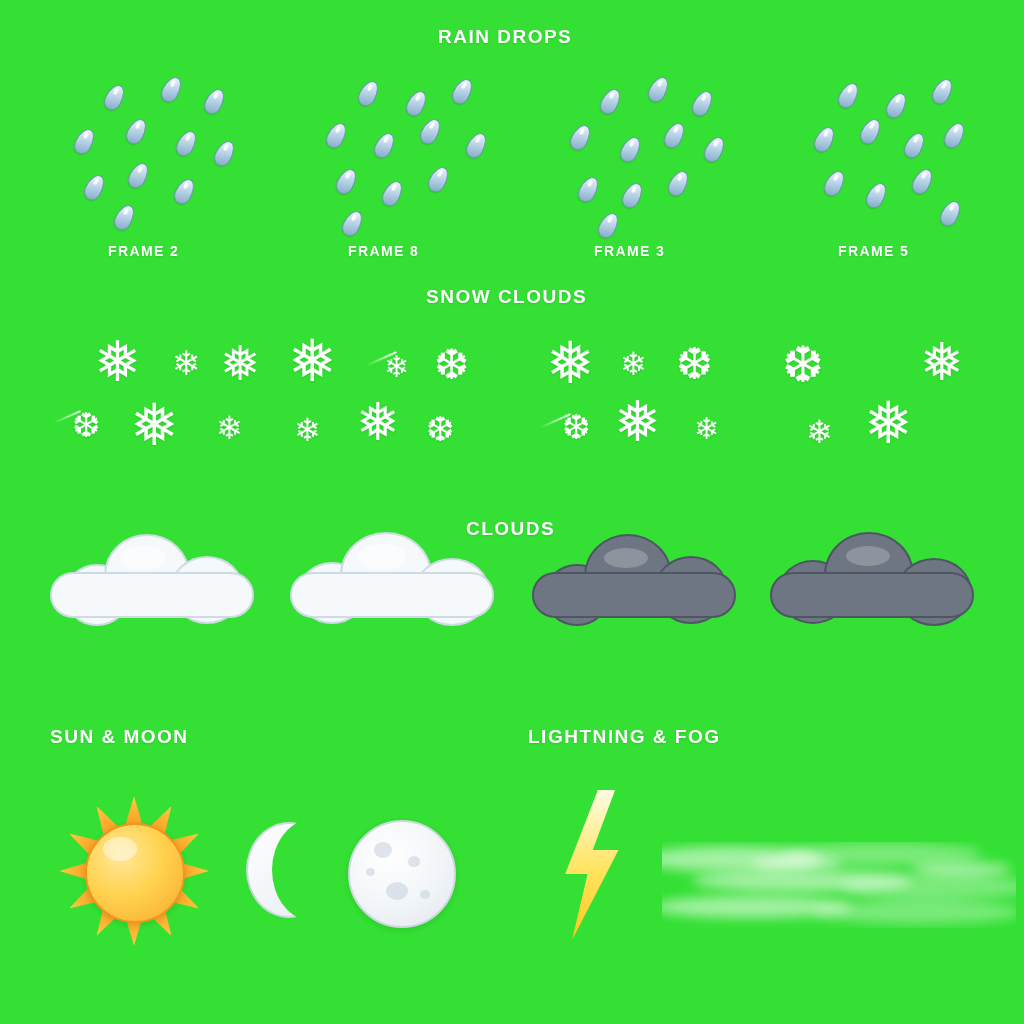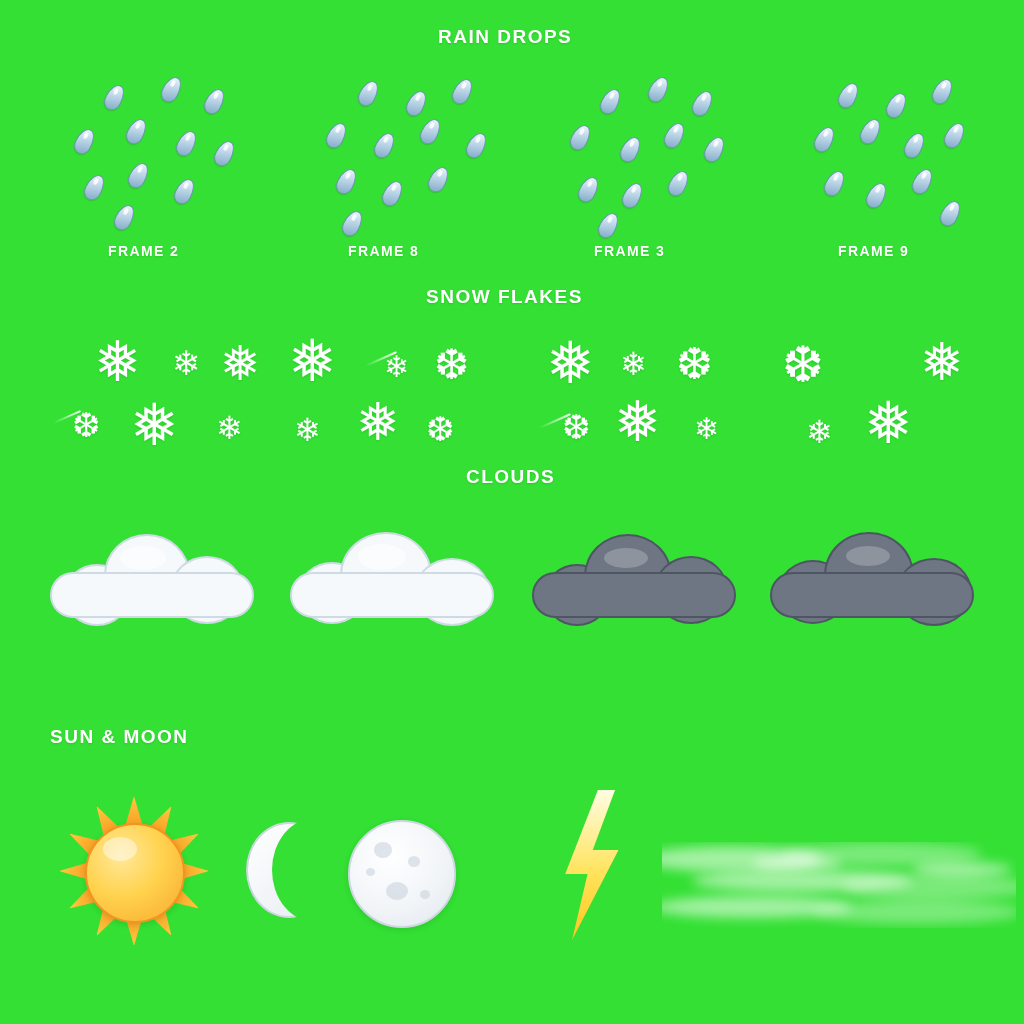--- a/index.html
+++ b/index.html
@@ -281,23 +281,23 @@
     <div class="drop" style="left:124px; top:8px;"></div>
     <div class="drop" style="left:6px; top:56px;"></div>
     <div class="drop" style="left:52px; top:48px;"></div>
     <div class="drop" style="left:96px; top:62px;"></div>
     <div class="drop" style="left:136px; top:52px;"></div>
     <div class="drop" style="left:16px; top:100px;"></div>
     <div class="drop" style="left:58px; top:112px;"></div>
     <div class="drop" style="left:104px; top:98px;"></div>
     <div class="drop" style="left:132px; top:130px;"></div>
   </div>
-  <div class="frame-label" style="left:838px; top:243px;">FRAME 9</div>
-
-  <div class="section-title" style="left:426px; top:286px;">SNOW FLAKES</div>
+  <div class="frame-label" style="left:838px; top:243px;">FRAME 5</div>
+
+  <div class="section-title" style="left:426px; top:286px;">SNOW CLOUDS</div>
 
   <div class="snow-cell" style="left:44px; top:320px; width:220px; height:140px;">
     <div class="flake" style="left:50px; top:14px; font-size:56px;">❅</div>
     <div class="flake" style="left:128px; top:26px; font-size:34px;">❄</div>
     <div class="flake" style="left:176px; top:20px; font-size:48px;">❅</div>
     <div class="streak" style="left:8px; top:96px; width:30px;"></div>
     <div class="flake" style="left:28px; top:88px; font-size:34px;">❆</div>
     <div class="flake" style="left:86px; top:76px; font-size:58px;">❅</div>
     <div class="flake" style="left:172px; top:92px; font-size:32px;">❄</div>
   </div>
@@ -322,21 +322,21 @@
     <div class="flake" style="left:166px; top:94px; font-size:30px;">❄</div>
   </div>
 
   <div class="snow-cell" style="left:770px; top:320px; width:230px; height:140px;">
     <div class="flake" style="left:12px; top:20px; font-size:50px;">❆</div>
     <div class="flake" style="left:150px; top:16px; font-size:52px;">❅</div>
     <div class="flake" style="left:36px; top:96px; font-size:32px;">❄</div>
     <div class="flake" style="left:94px; top:74px; font-size:58px;">❅</div>
   </div>
 
-  <div class="section-title" style="left:466px; top:466px;">CLOUDS</div>
+  <div class="section-title" style="left:466px; top:518px;">CLOUDS</div>
 
   <div class="cloud light" style="left:48px; top:528px;">
     <div class="lump" style="left:16px; top:36px; width:62px; height:58px;"></div>
     <div class="lump" style="left:56px; top:6px; width:82px; height:78px;"></div>
     <div class="lump" style="left:122px; top:28px; width:70px; height:64px;"></div>
     <div class="base"></div>
     <div class="shine" style="left:72px; top:18px; width:46px; height:24px;"></div>
   </div>
 
   <div class="cloud light" style="left:288px; top:528px;">
@@ -387,20 +387,21 @@
   </div>
 
   <div class="fullmoon" style="left:348px; top:820px;">
     <div class="crater" style="left:24px; top:20px; width:18px; height:16px;"></div>
     <div class="crater" style="left:58px; top:34px; width:12px; height:11px;"></div>
     <div class="crater" style="left:36px; top:60px; width:22px; height:18px;"></div>
     <div class="crater" style="left:70px; top:68px; width:10px; height:9px;"></div>
     <div class="crater" style="left:16px; top:46px; width:9px; height:8px;"></div>
   </div>
 
+  <div class="section-title" style="left:528px; top:726px;">LIGHTNING &amp; FOG</div>
 
   <div class="bolt" style="left:548px; top:790px;"></div>
 
   <div class="fog" style="left:662px; top:842px;">
     <div class="wisp" style="left:-20px; top:4px; width:180px; height:26px;"></div>
     <div class="wisp b" style="left:120px; top:0px; width:200px; height:24px;"></div>
     <div class="wisp" style="left:30px; top:28px; width:220px; height:22px;"></div>
     <div class="wisp b" style="left:180px; top:32px; width:190px; height:26px;"></div>
     <div class="wisp" style="left:-10px; top:54px; width:200px; height:22px;"></div>
     <div class="wisp b" style="left:150px; top:58px; width:210px; height:24px;"></div>

